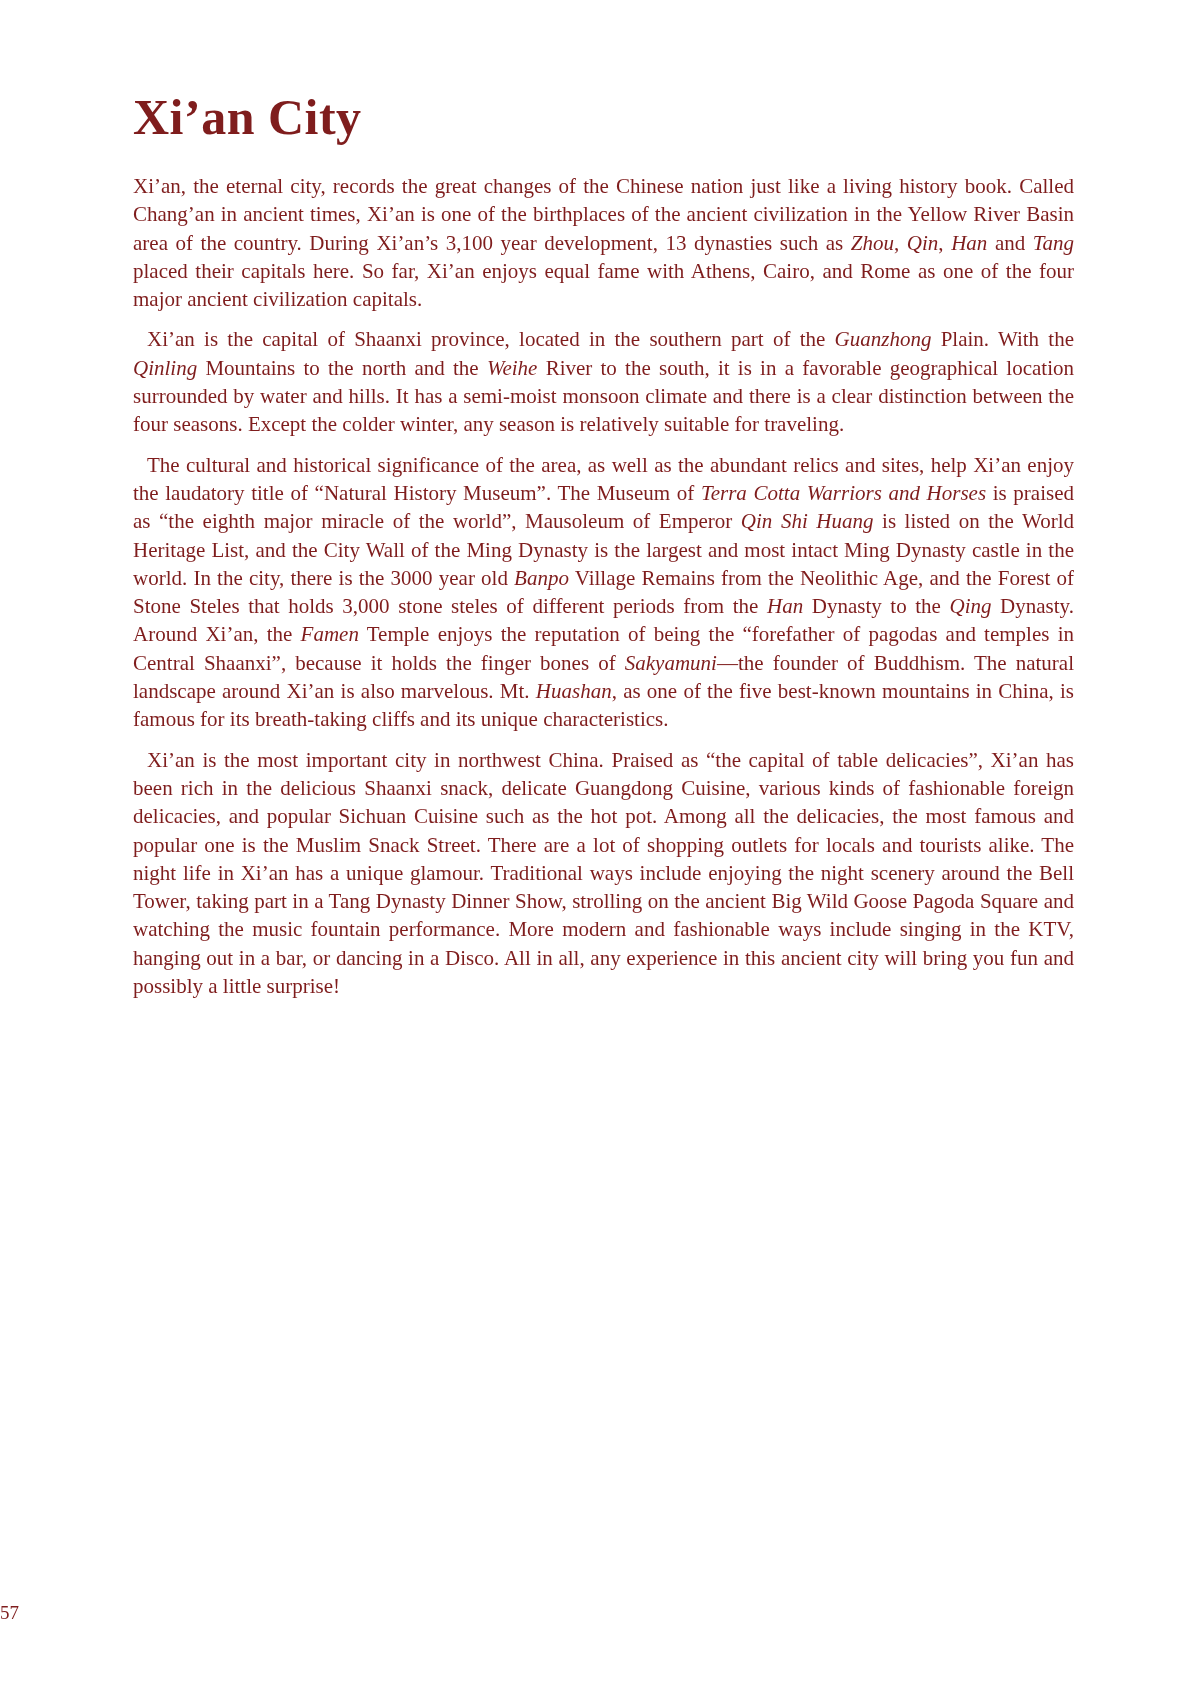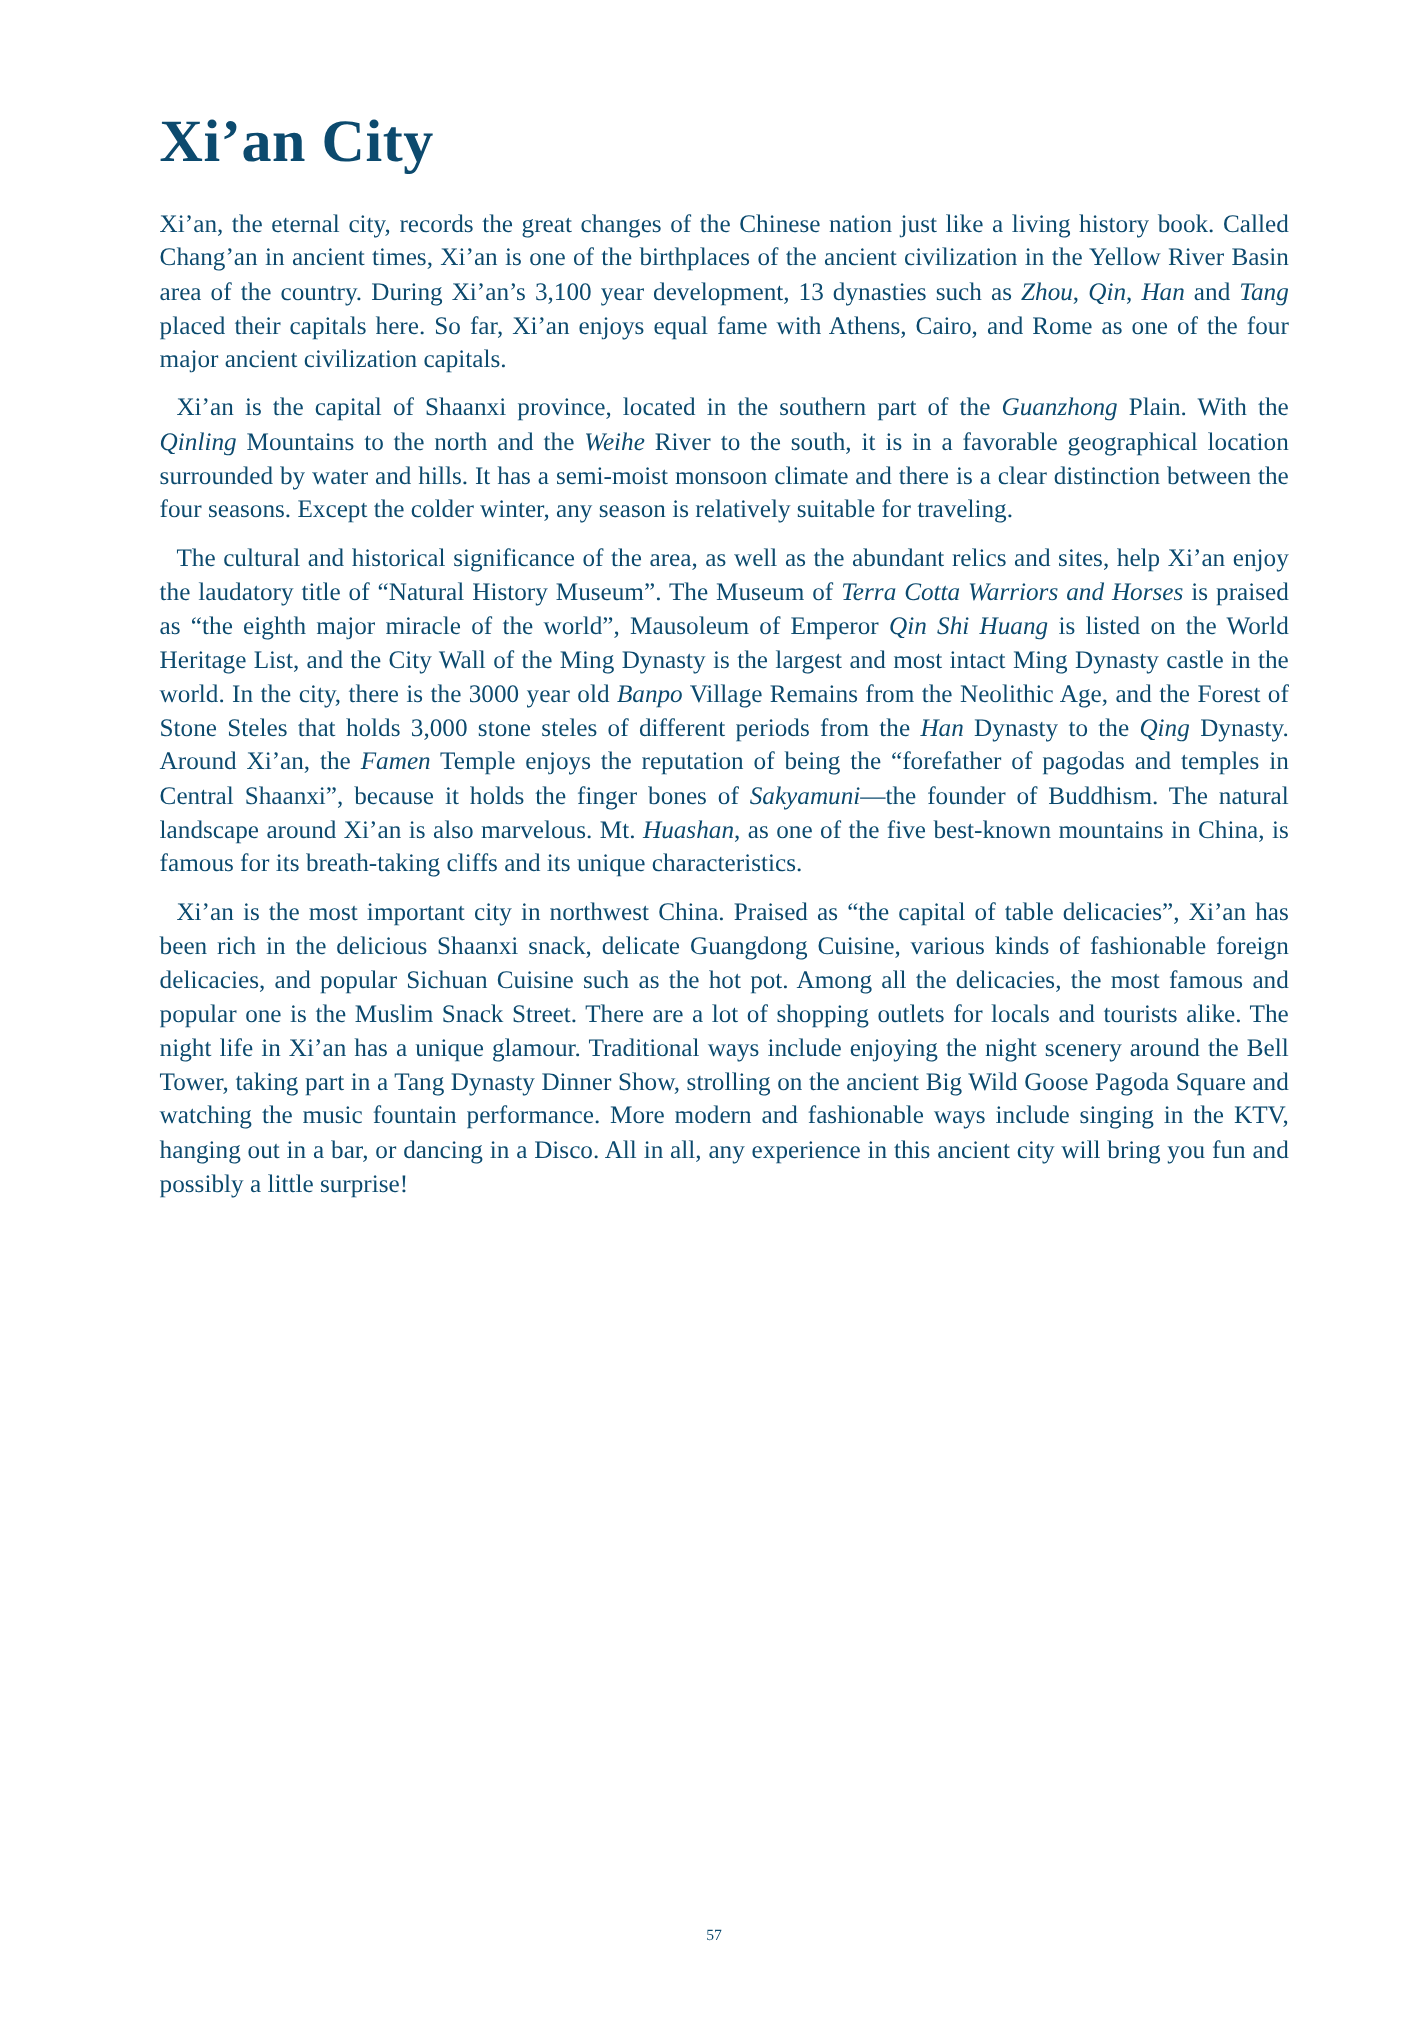--- a/index.html
+++ b/index.html
@@ -5,21 +5,21 @@
   html, body {
     margin: 0;
     padding: 0;
     background: #ffffff;
   }
   .page {
     position: relative;
     width: 1190px;
     height: 1684px;
     background: #ffffff;
-    color: #0c4a6e;
+    color: #7f1d1d;
     font-family: "Liberation Serif", "DejaVu Serif", serif;
     overflow: hidden;
   }
   .title {
     position: absolute;
     left: 133px;
     top: 88px;
     margin: 0;
     font-size: 50px;
     line-height: 58px;
@@ -44,22 +44,21 @@
     text-indent: 14px;
     margin-top: 12px;
   }
   .content i {
   }
   .page-number {
     position: absolute;
     left: 0;
     top: 1601px;
     width: 100%;
-    text-align: center;
-    font-size: 13px;
+    font-size: 19px;
     line-height: 24px;
   }
 </style>
 </head>
 <body>
 
 <div class="page">
   <h1 class="title">Xi’an City</h1>
   <div class="content">
       <p class=""><span>Xi’an, the eternal city, records the great changes of the Chinese nation just like a living history book. Called Chang’an in ancient times, Xi’an is one of the birthplaces of the ancient civilization in the Yellow River Basin area of the country. During Xi’an’s 3,100 year development, 13 dynasties such as </span><i>Zhou</i><span>, </span><i>Qin</i><span>, </span><i>Han</i><span> and </span><i>Tang</i><span> placed their capitals here. So far, Xi’an enjoys equal fame with Athens, Cairo, and Rome as one of the four major ancient civilization capitals.</span></p>

